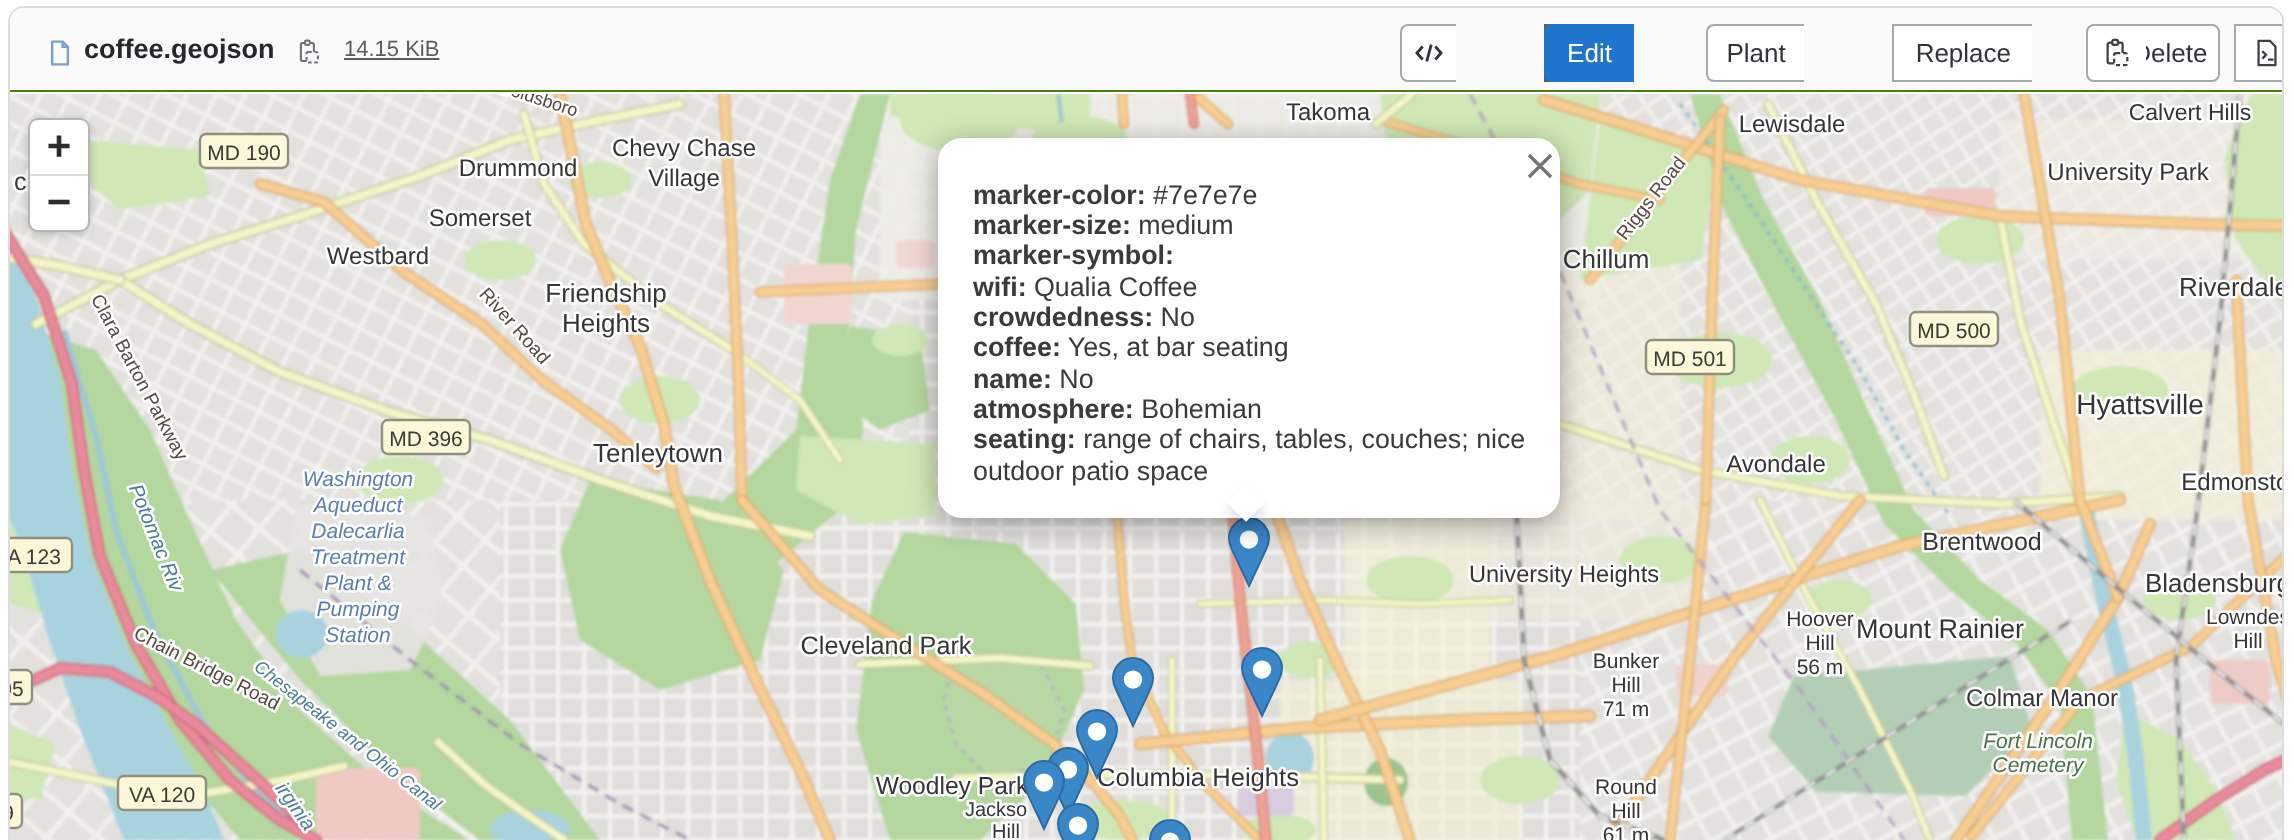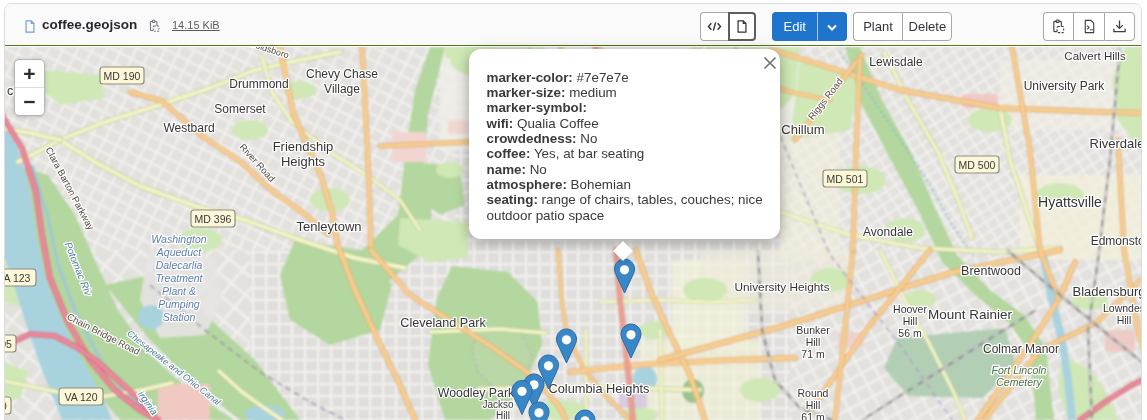--- a/index.html
+++ b/index.html
@@ -3,32 +3,32 @@
 * { margin:0; padding:0; box-sizing:border-box; }
 html,body { width:1147px; height:420px; overflow:hidden; background:#fff;
   font-family:"Liberation Sans",sans-serif; }
 .holder { position:absolute; left:4px; top:3px; width:1138px; height:500px;
   border:1px solid #dcdcde; border-radius:8px; overflow:hidden; background:#fff; }
 .fhead { position:absolute; left:0; top:0; width:100%; height:42px; background:#fafafa;
   border-bottom:1px solid #4d7c0f; }
 .fname { position:absolute; left:37px; top:13px; font-size:13.5px; font-weight:700; color:#28272d; }
 .fsize { position:absolute; left:167px; top:15px; font-size:11px; color:#5c5b60;text-decoration:underline; }
 .ic { position:absolute; }
-.grp { position:absolute; top:8px; height:29px; display:flex; }
+.grp { position:absolute; top:8px; height:29px; display:flex;gap:44px; }
 .grp .seg { height:29px; border:1px solid #a8a7ad; background:#fff; color:#333238;
   font-size:13px; line-height:27px; text-align:center; border-right:none; }
 .grp .seg:first-child { border-radius:4px 0 0 4px; }
 .grp .seg:last-child { border-radius:0 4px 4px 0; border-right:1px solid #a8a7ad; }
 .mapwrap { position:absolute; left:0; top:43px; width:1137px; height:455px; background:#eeece7; }
 .zoomctl { position:absolute; left:9px; top:12px; width:31px; height:57px; background:#fff;
   border:1px solid #b5b5b5; border-radius:5px; box-shadow:0 1px 4px rgba(0,0,0,0.2); }
 .zoomctl .zb { width:100%; height:28px; text-align:center; font-size:21px; font-weight:700;
   color:#2b2b2b; line-height:27px; }
 .zoomctl .zb:first-child { border-bottom:1px solid #ddd; }
-.popup { position:absolute; left:463.5px; top:2px; width:311px; height:190px; background:#fff;
+.popup { position:absolute; left:463.5px; top:22px; width:311px; height:190px; background:#fff;
   border-radius:12px; box-shadow:0 3px 14px rgba(0,0,0,0.35); }
 .ptip { position:absolute; left:611px; top:197px; width:14px; height:14px; background:#fff;
   transform:rotate(45deg); box-shadow:3px 3px 6px rgba(0,0,0,0.12); }
 .pcontent { position:absolute; left:18px; top:20.5px; width:282px; font-size:13.4px;
   line-height:15.35px; color:#3a3a3a; }
 .pclose { position:absolute; right:3px; top:6.5px; }
 </style></head><body>
 <div class="holder">
  <div class="fhead">
   <svg class="ic" style="left:18px;top:15px" width="14" height="15" viewBox="0 0 16 16" fill="none" stroke="#7ba0cc" stroke-width="1.4">
@@ -54,20 +54,21 @@
           </svg></div>
   </div>
   <div class="grp" style="left:766.5px">
    <div class="seg" style="width:45.5px;background:#1f75cb;border-color:#1f75cb;color:#fff;font-weight:500">Edit</div>
    <div class="seg" style="width:29.5px;background:#1f75cb;border-color:#1f75cb;border-left:1px solid rgba(255,255,255,0.6)"><svg width="10" height="7" viewBox="0 0 10 7" fill="none" stroke="#fff" stroke-width="2" style="margin-top:10px">
             <path d="M1,1.5 L5,5.5 L9,1.5"></path>
           </svg></div>
   </div>
   <div class="grp" style="left:847.7px">
    <div class="seg" style="width:49.7px">Plant</div>
+   <div class="seg" style="width:69.6px">Replace</div>
    <div class="seg" style="width:50px">Delete</div>
   </div>
   <div class="grp" style="left:1037.7px">
    <div class="seg" style="width:30.7px"><svg width="15" height="15" viewBox="0 0 16 16" fill="none" stroke="#3f3e44" stroke-width="1.2" style="margin-top:6px">
             <rect x="3" y="2.5" width="8" height="11" rx="1"></rect>
             <rect x="5.5" y="1" width="3" height="2.6" rx="0.8" fill="#fff"></rect>
             <rect x="6.5" y="8" width="7" height="6.5" rx="1" stroke-dasharray="2.2,1.6" fill="#fff"></rect>
           </svg></div>
    <div class="seg" style="width:30.7px"><svg width="15" height="15" viewBox="0 0 16 16" fill="none" stroke="#3f3e44" stroke-width="1.2" style="margin-top:6px">
             <path d="M3.5,1.5 h6 l3,3 v10 h-9 Z" stroke-linejoin="round"></path>

